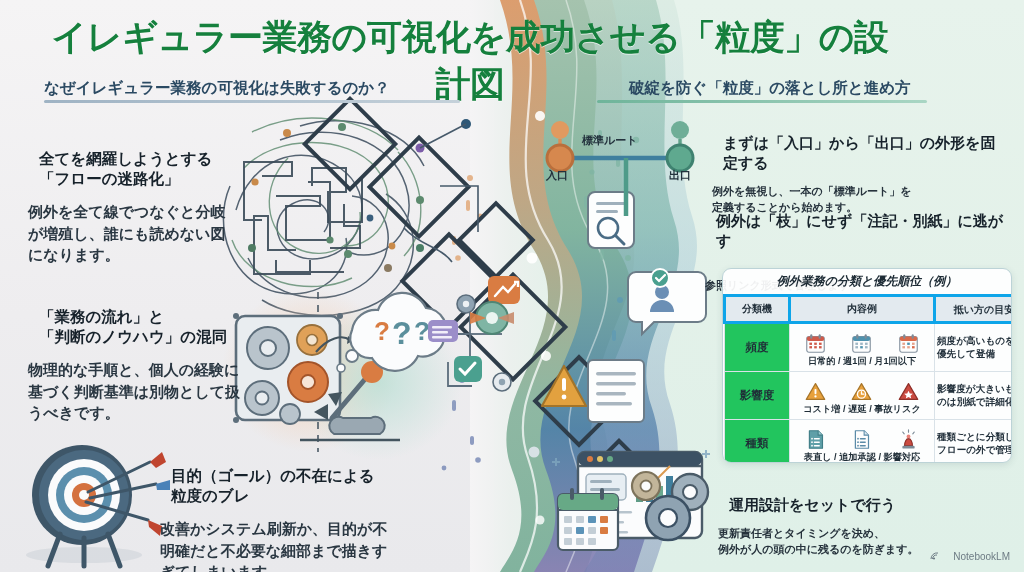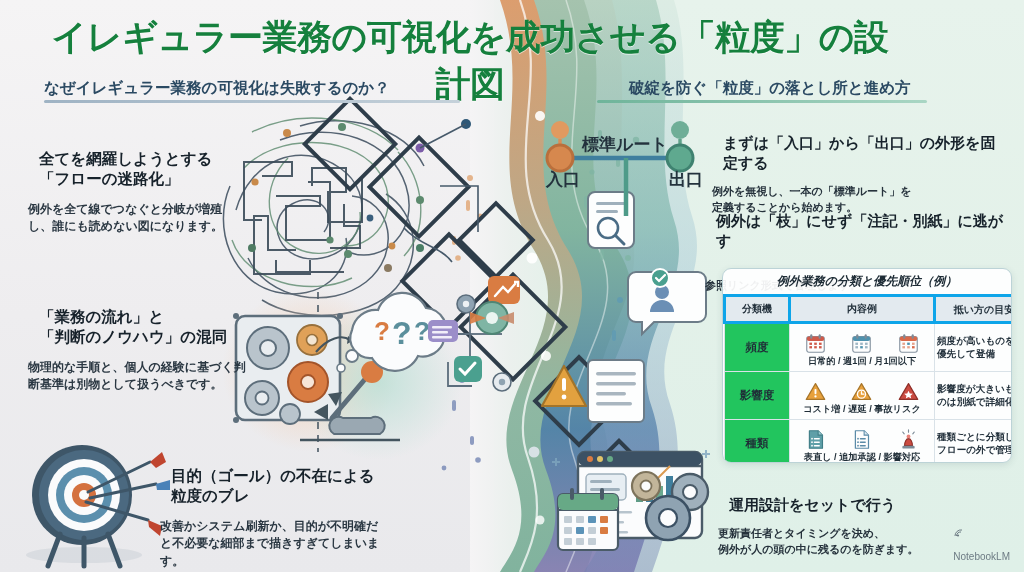--- a/index.html
+++ b/index.html
@@ -25,36 +25,36 @@
   .subtitle{position:absolute;font-size:15.5px;font-weight:700;color:#2b4a63;}
   .sub-l{left:44px;top:78px;}
   .sub-r{left:597px;top:78px;margin-left:32px;}
   .sub-rule{position:absolute;height:3px;border-radius:2px;}
   .rule-l{left:44px;top:100px;width:416px;background:linear-gradient(90deg,#9fb3c4,#c5d1da);}
   .rule-r{left:597px;top:100px;width:330px;background:linear-gradient(90deg,#6fb49a,#a9d6c4);}
 
   
   .blk{position:absolute;}
   .blk h3{margin:11px;font-size:15.5px;line-height:1.32;font-weight:700;color:#17222b;}
-  .blk p{margin:6px 0 0 0;font-size:12px;line-height:1.45;font-weight:700;color:#2a3742;}
+  .blk p{margin:6px 0 0 0;font-size:15px;line-height:1.45;font-weight:700;color:#2a3742;}
   .blk.r h3{font-size:15px;}
   .blk.r p{font-size:11px;color:#26323c;}
 
   .b1{left:28px;top:138px;width:200px;}
   .b2{left:28px;top:296px;width:222px;}
   .b3{left:160px;top:455px;width:230px;}
   .r1{left:712px;top:122px;width:300px;}
   .r2{left:705px;top:200px;width:310px;}
   .r3{left:718px;top:484px;width:300px;}
 
   
   .illus{position:absolute;left:0;top:0;width:1024px;height:572px;}
 
   
-  .flowlabel{position:absolute;font-size:17px;font-weight:700;color:#23323d;}
+  .flowlabel{position:absolute;font-size:11px;font-weight:700;color:#23323d;}
   .lbl-route{left:582px;top:133px;}
   .lbl-in{left:546px;top:168px;}
   .lbl-out{left:669px;top:168px;}
 
   
   .card{position:absolute;left:722px;top:268px;width:288px;height:193px;
     background:rgba(255,255,255,.93);border:1px solid #bcd3d7;border-radius:9px;
     box-shadow:0 2px 7px rgba(40,70,80,.12);overflow:hidden;}
   .card-title{height:25px;line-height:25px;text-align:center;
     font-size:12px;font-weight:700;color:#1d2b35;font-style:italic;}
@@ -66,21 +66,21 @@
   .c-ex{width:138px;text-align:center;}
   .c-how{width:92px;font-size:9.6px;line-height:1.3;font-weight:700;color:#22303b;padding-left:5px;}
   .icrow{display:flex;justify-content:space-around;align-items:flex-end;height:27px;margin-bottom:1px;}
   .exlabel{font-size:9.2px;font-weight:700;color:#1f2d37;text-align:center;white-space:nowrap;}
 
   
   .mini{width:21px;height:21px;display:block;}
 
   
   .wm{position:absolute;right:14px;bottom:10px;font-size:10px;color:#6d7b84;
-    display:flex;align-items:flex-start;gap:12px;font-weight:400;flex-direction:column;}
+    display:flex;align-items:flex-end;gap:12px;font-weight:400;}
 </style>
 </head>
 <body>
 
 <div id="canvas">
 
   <div class="bg-left"></div>
   <div class="bg-right"></div>
   <div class="bg-seam"></div>
 

